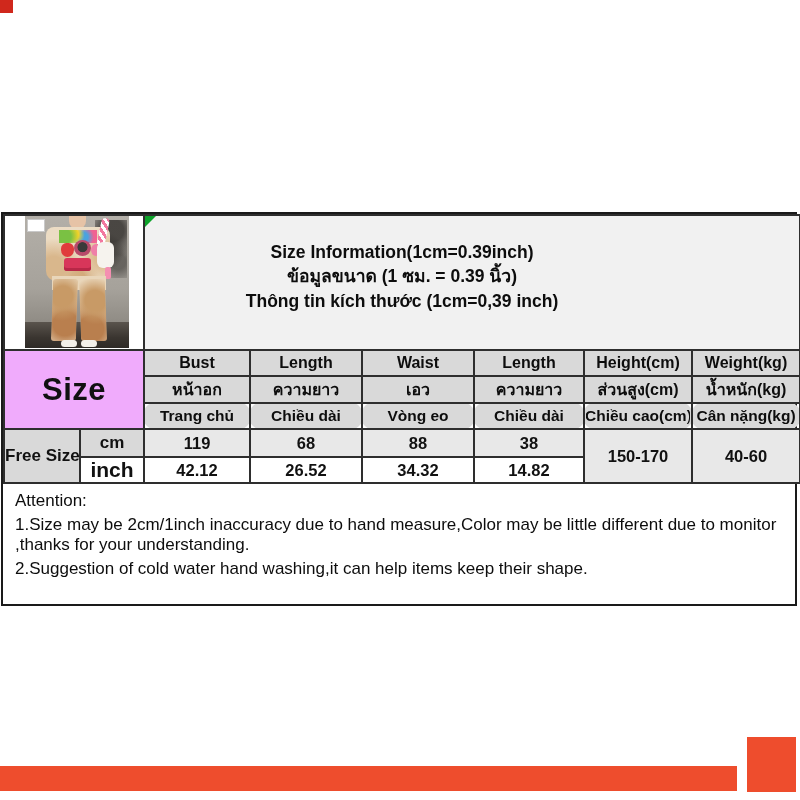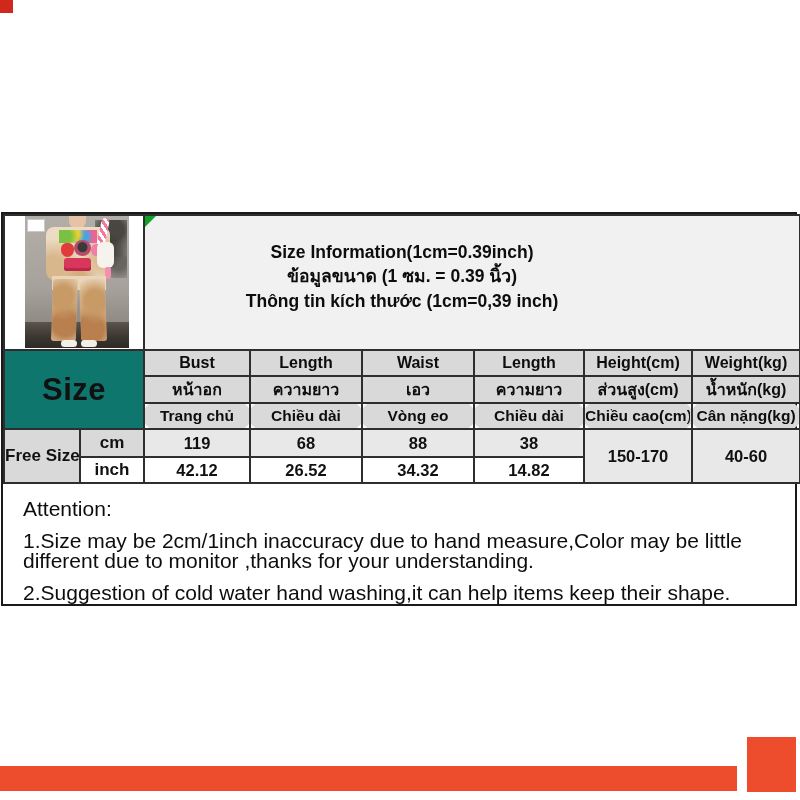--- a/index.html
+++ b/index.html
@@ -26,30 +26,30 @@
 
   .img-cell{height:133px;background:#ffffff;position:relative;}
   .title-cell{background:#f1f1f1;position:relative;padding-right:140px !important;padding-bottom:12px !important;}
   .title-line{font-size:17.5px;line-height:24.5px;font-weight:bold;color:#0d0d0d;white-space:nowrap;}
 
   .note-triangle{position:absolute;left:0;top:0;width:0;height:0;
       border-top:11px solid #0da32a;border-right:11px solid transparent;}
 
   .hdr{background:#d9d9d9;font-size:16px;height:24px;color:#0d0d0d;}
   .hdr-vi{font-size:15.5px;border-radius:10px;}
-  .size-cell{background:#0f766e;font-size:31px;letter-spacing:.5px;}
+  .size-cell{background:#f0abfc;font-size:31px;letter-spacing:.5px;}
   .freesize-cell{background:#d9d9d9;font-size:17px;margin-left:36px;}
   .unit-cm{background:#d9d9d9;font-size:17px;height:26px;}
-  .unit-inch{background:#ffffff;font-size:17px;height:24px;border-radius:10px;}
+  .unit-inch{background:#ffffff;font-size:21px;height:24px;border-radius:10px;}
   .val-cm{background:#e8e8e8;font-size:16.5px;}
   .val-inch{background:#ffffff;font-size:16.5px;}
   .val-range{background:#e8e8e8;font-size:16.5px;margin-left:40px;}
 
   #attention{background:#ffffff;padding:3px 4px 0 8px;text-align:left;}
-  #attention p{margin:12px;font-size:21px;line-height:20px;font-weight:normal;color:#0d0d0d;}
+  #attention p{margin:4px;font-size:17px;line-height:20px;font-weight:normal;color:#0d0d0d;}
 
   
   .photo{position:absolute;left:20px;top:0;width:104px;height:132px;overflow:hidden;
          background:linear-gradient(180deg,#b3afa8 0%,#a6a29b 55%,#908c85 80%,#8a867f 100%);}
   .photo *{position:absolute;}
   .ph-art{left:70px;top:4px;width:32px;height:58px;
       background:radial-gradient(circle at 55% 18%,rgba(48,45,42,.8) 0 22%,transparent 55%),
                  radial-gradient(circle at 30% 55%,rgba(48,45,42,.6) 0 18%,transparent 50%),
                  radial-gradient(circle at 72% 72%,rgba(48,45,42,.55) 0 16%,transparent 48%);}
   .ph-floor{left:0;bottom:0;width:104px;height:26px;

